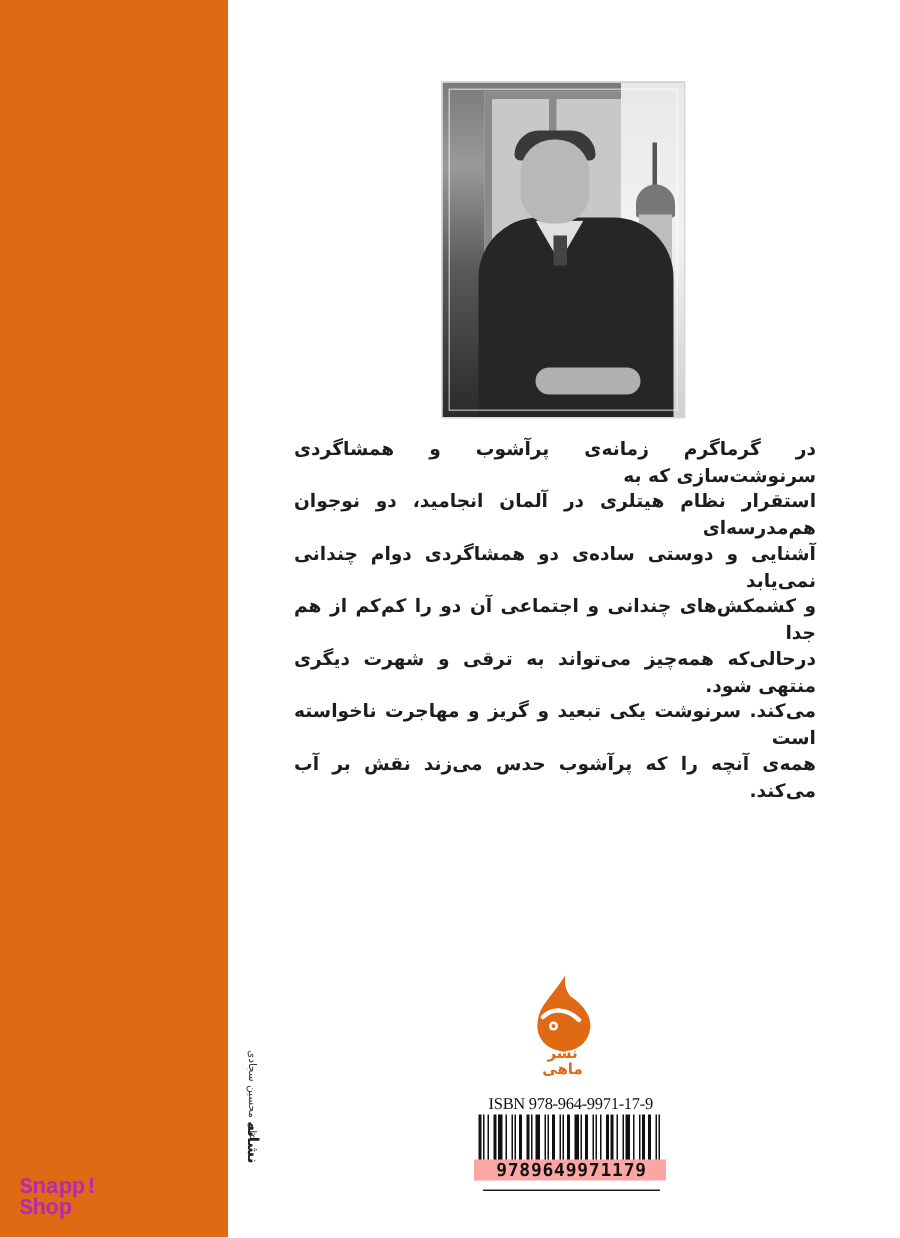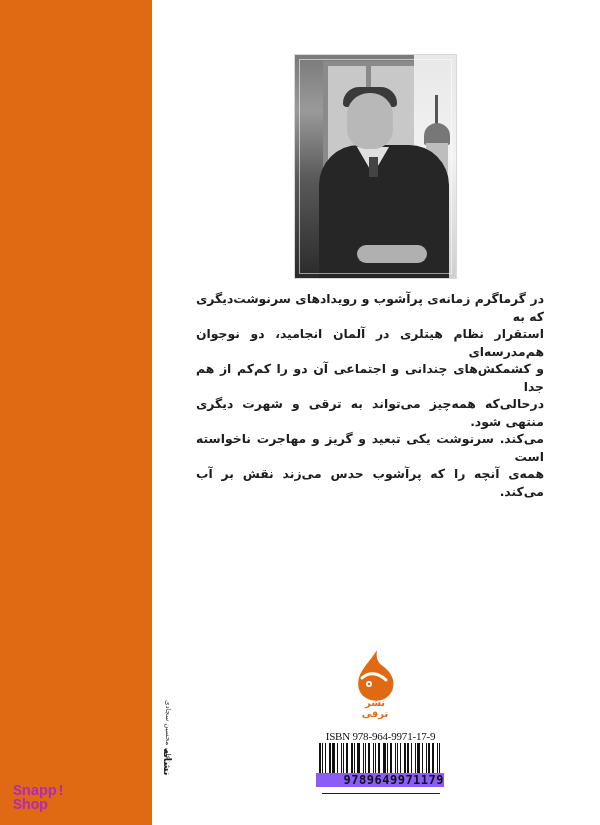--- a/index.html
+++ b/index.html
@@ -92,21 +92,21 @@
     position: absolute; left: 318px; top: 730px; width: 125px; text-align: center;
     font-family: "Liberation Serif", serif; font-size: 11px; color: #111; letter-spacing: -0.2px;
   }
   .barcode {
     position: absolute; left: 319px; top: 743px; width: 123px; height: 35px;
     display: flex; align-items: flex-start;
   }
   .barcode i { display: block; background: #111; height: 33px; }
   .barcode-digits {
     position: absolute; left: 316px; top: 773px; width: 128px; height: 14px;
-    background: #8b5cf6; text-align: right; padding-left: 2px;
+    background: #fca5a5; text-align: center; padding-left: 2px;
     font-family: "DejaVu Sans Mono", monospace; font-size: 12px; font-weight: bold;
     color: #111; letter-spacing: 0.5px;
   }
   .barcode-rule {
     position: absolute; left: 322px; top: 793px; width: 118px; height: 1px; background: #222;
   }
 
   .credit {
     position: absolute; left: 158px; top: 680px; width: 14px; height: 80px;
     writing-mode: vertical-rl; font-size: 7px; color: #333; direction: rtl;
@@ -136,35 +136,36 @@
   <div class="body"></div>
   <div class="collar"></div>
   <div class="tie"></div>
   <div class="hair"></div>
   <div class="head"></div>
   <div class="hands"></div>
   <div class="inner-frame"></div>
 </div>
 
 <div class="blurb">
-  <p>در گرماگرم زمانه‌ی پرآشوب و رویدادهای سرنوشت‌دیگری که به</p>
+  <p>در گرماگرم زمانه‌ی پرآشوب و همشاگردی سرنوشت‌سازی که به</p>
   <p>استقرار نظام هیتلری در آلمان انجامید، دو نوجوان هم‌مدرسه‌ای</p>
+  <p>آشنایی و دوستی ساده‌ی دو همشاگردی دوام چندانی نمی‌یابد</p>
   <p>و کشمکش‌های چندانی و اجتماعی آن دو را کم‌کم از هم جدا</p>
   <p>درحالی‌که همه‌چیز می‌تواند به ترقی و شهرت دیگری منتهی شود.</p>
   <p>می‌کند. سرنوشت یکی تبعید و گریز و مهاجرت ناخواسته است</p>
   <p>همه‌ی آنچه را که پرآشوب حدس می‌زند نقش بر آب می‌کند.</p>
 </div>
 
 <svg class="publisher-logo" viewBox="0 0 50 60">
   <path d="M27 2 C22 10, 18 14, 14 20 C6 30, 6 44, 16 50 C26 56, 40 52, 43 40 C46 28, 36 20, 30 16 C27 12, 26 8, 27 2 Z" fill="#e06a14"></path>
   <path d="M12 30 C18 24, 28 24, 36 32" stroke="#ffffff" stroke-width="3" fill="none" stroke-linecap="round"></path>
   <circle cx="19" cy="36" r="3" fill="#ffffff"></circle>
   <circle cx="19" cy="36" r="1.3" fill="#e06a14"></circle>
 </svg>
-<div class="publisher-name">نشر ترقی</div>
+<div class="publisher-name">نشر ماهی</div>
 
 <div class="isbn-text">ISBN 978-964-9971-17-9</div>
 <div class="barcode" id="barcode">
     <i style="width: 2px; margin-right: 1px; height: 37px;"></i>
     <i style="width: 1px; margin-right: 2px; height: 37px;"></i>
     <i style="width: 1px; margin-right: 3px;"></i>
     <i style="width: 2px; margin-right: 1px;"></i>
     <i style="width: 3px; margin-right: 2px;"></i>
     <i style="width: 1px; margin-right: 3px;"></i>
     <i style="width: 1px; margin-right: 1px;"></i>

